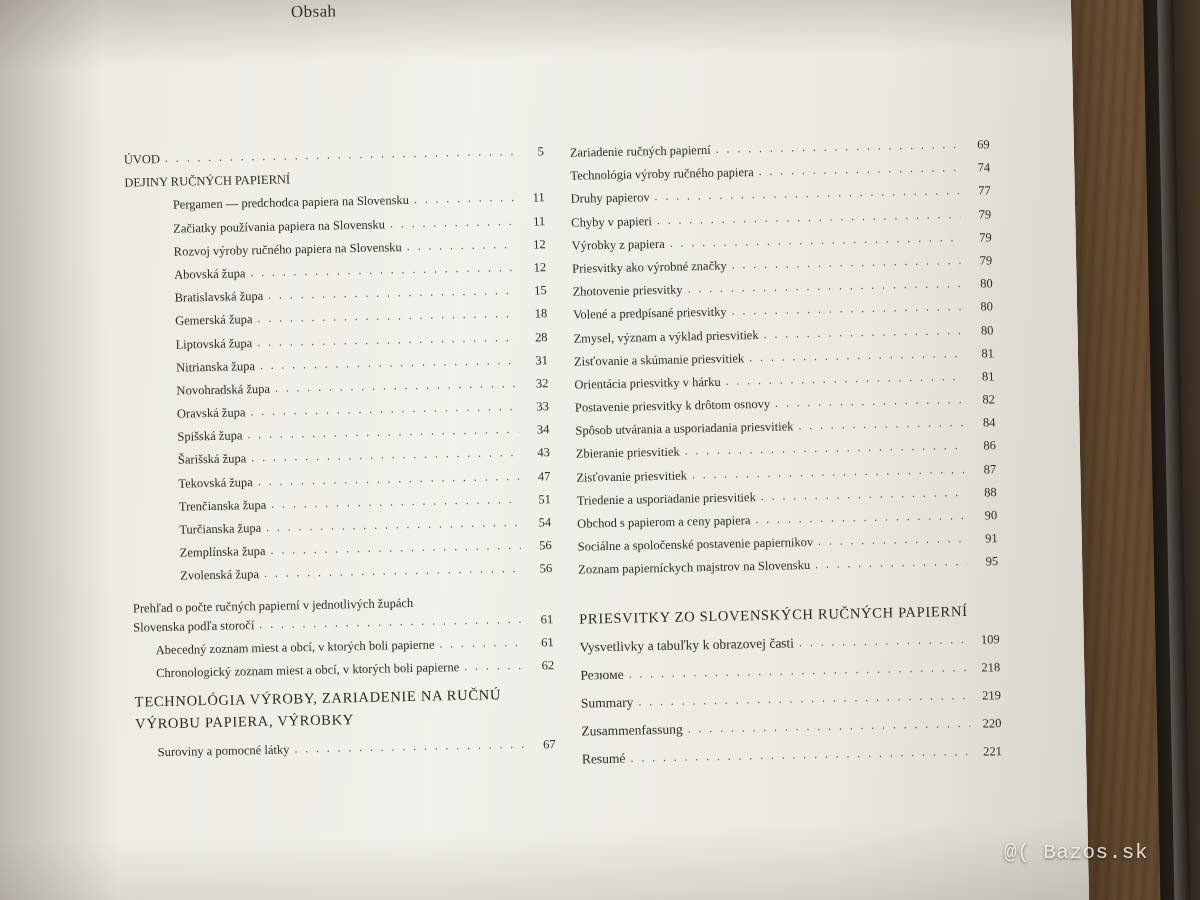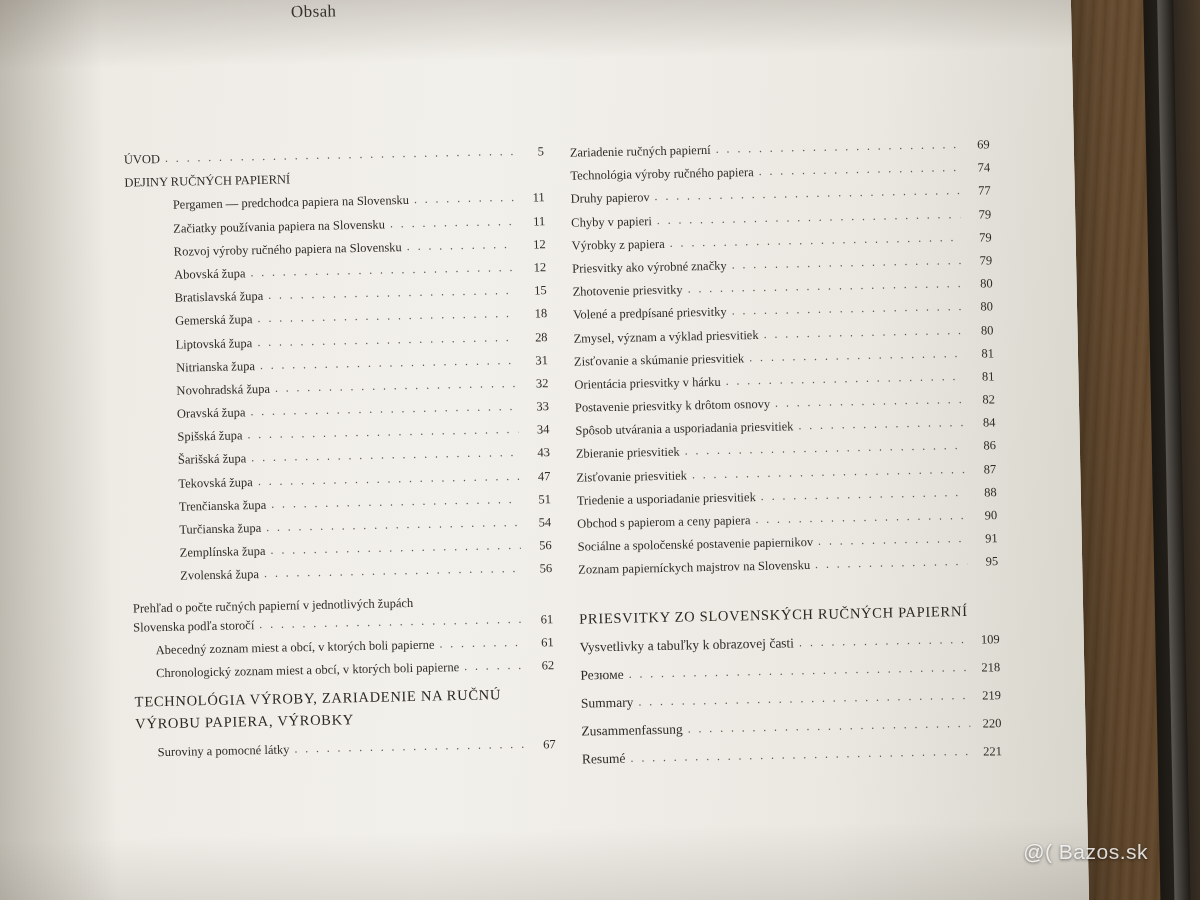--- a/index.html
+++ b/index.html
@@ -145,21 +145,21 @@
     margin-bottom: 2px;
   }
   .entry.big { font-size: 13.5px; margin-bottom: 12px; }
   .spacer-s { height: 6px; }
   .spacer-m { height: 12px; }
   .watermark {
     position: absolute;
     right: 52px;
     bottom: 36px;
     color: rgba(255,255,255,.82);
-    font-family: Liberation Sans, sans-serif;
+    font-family: Liberation Mono, monospace;
     font-size: 21px;
     letter-spacing: .5px;
     text-shadow: 0 1px 3px rgba(0,0,0,.55);
   }
 </style>
 </head>
 <body>
 
 <div id="page">
   <div class="desk"></div>

